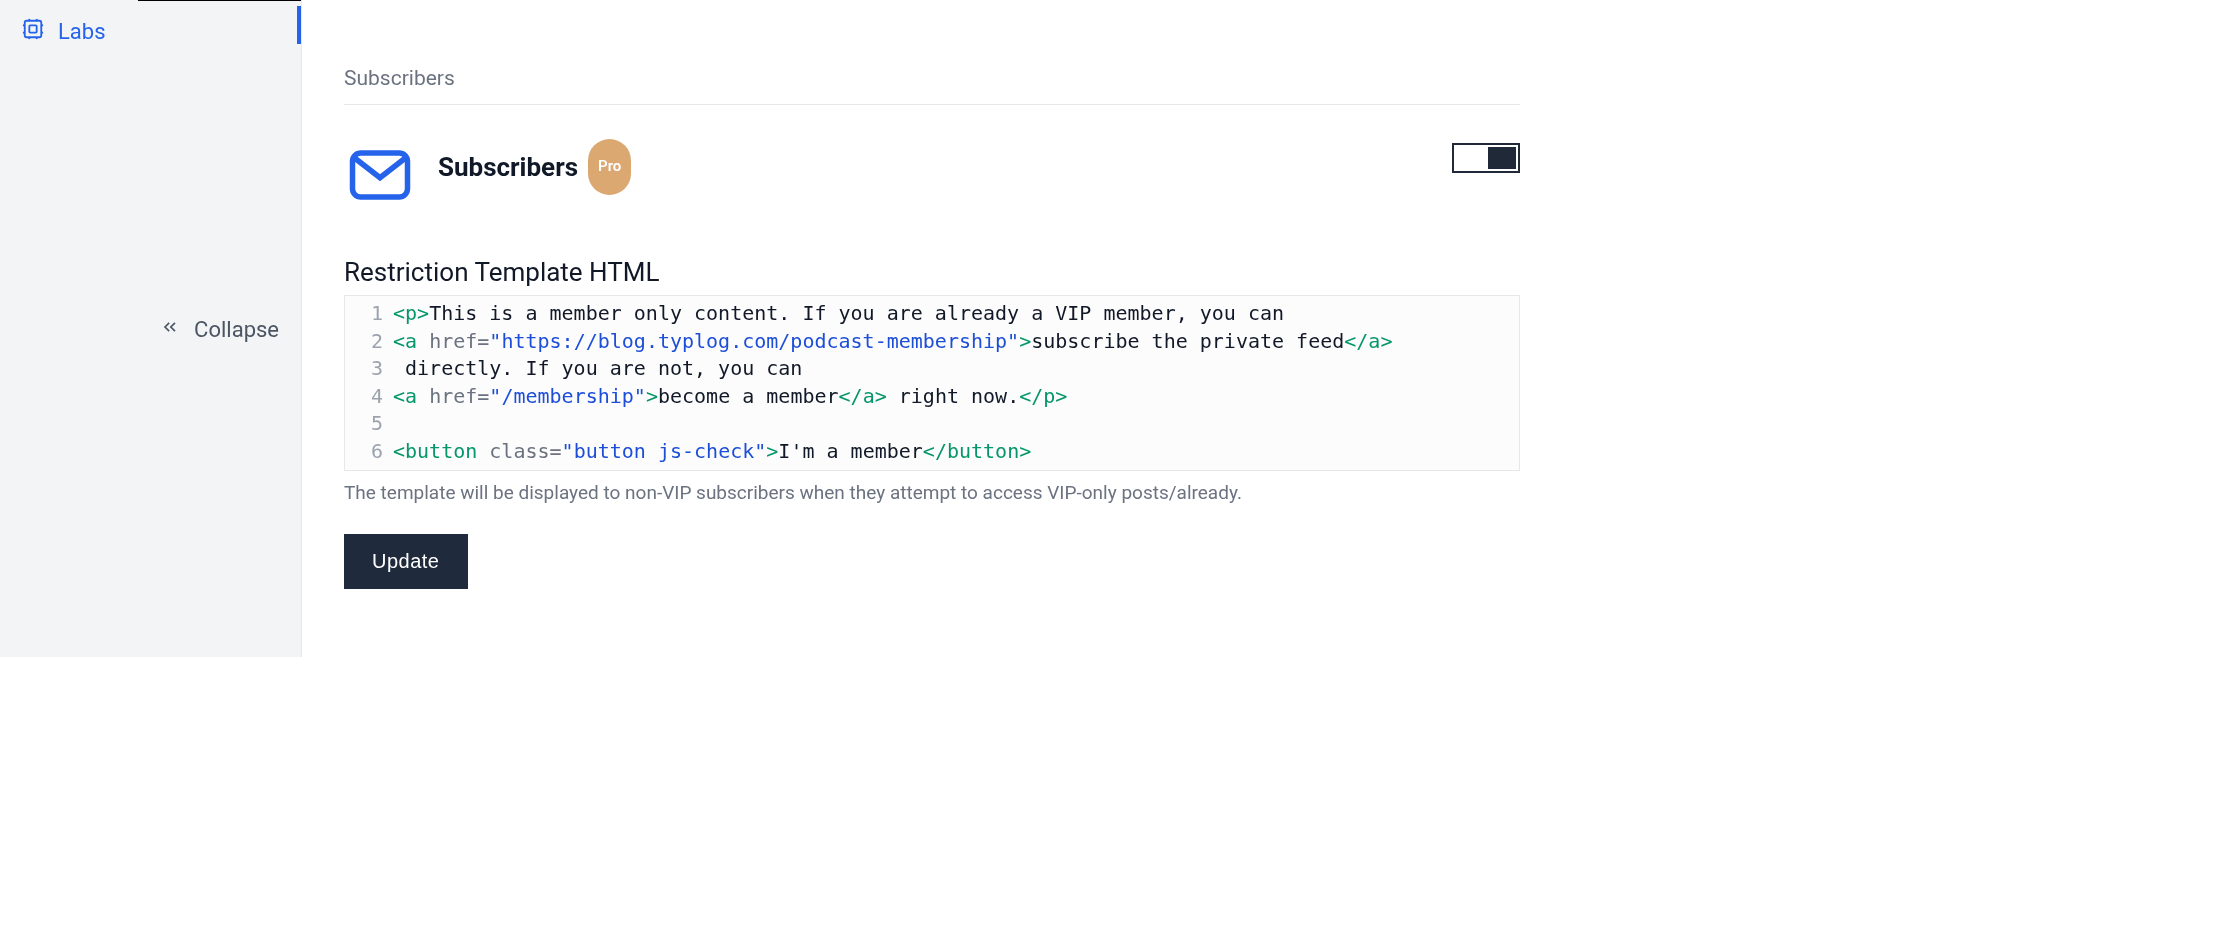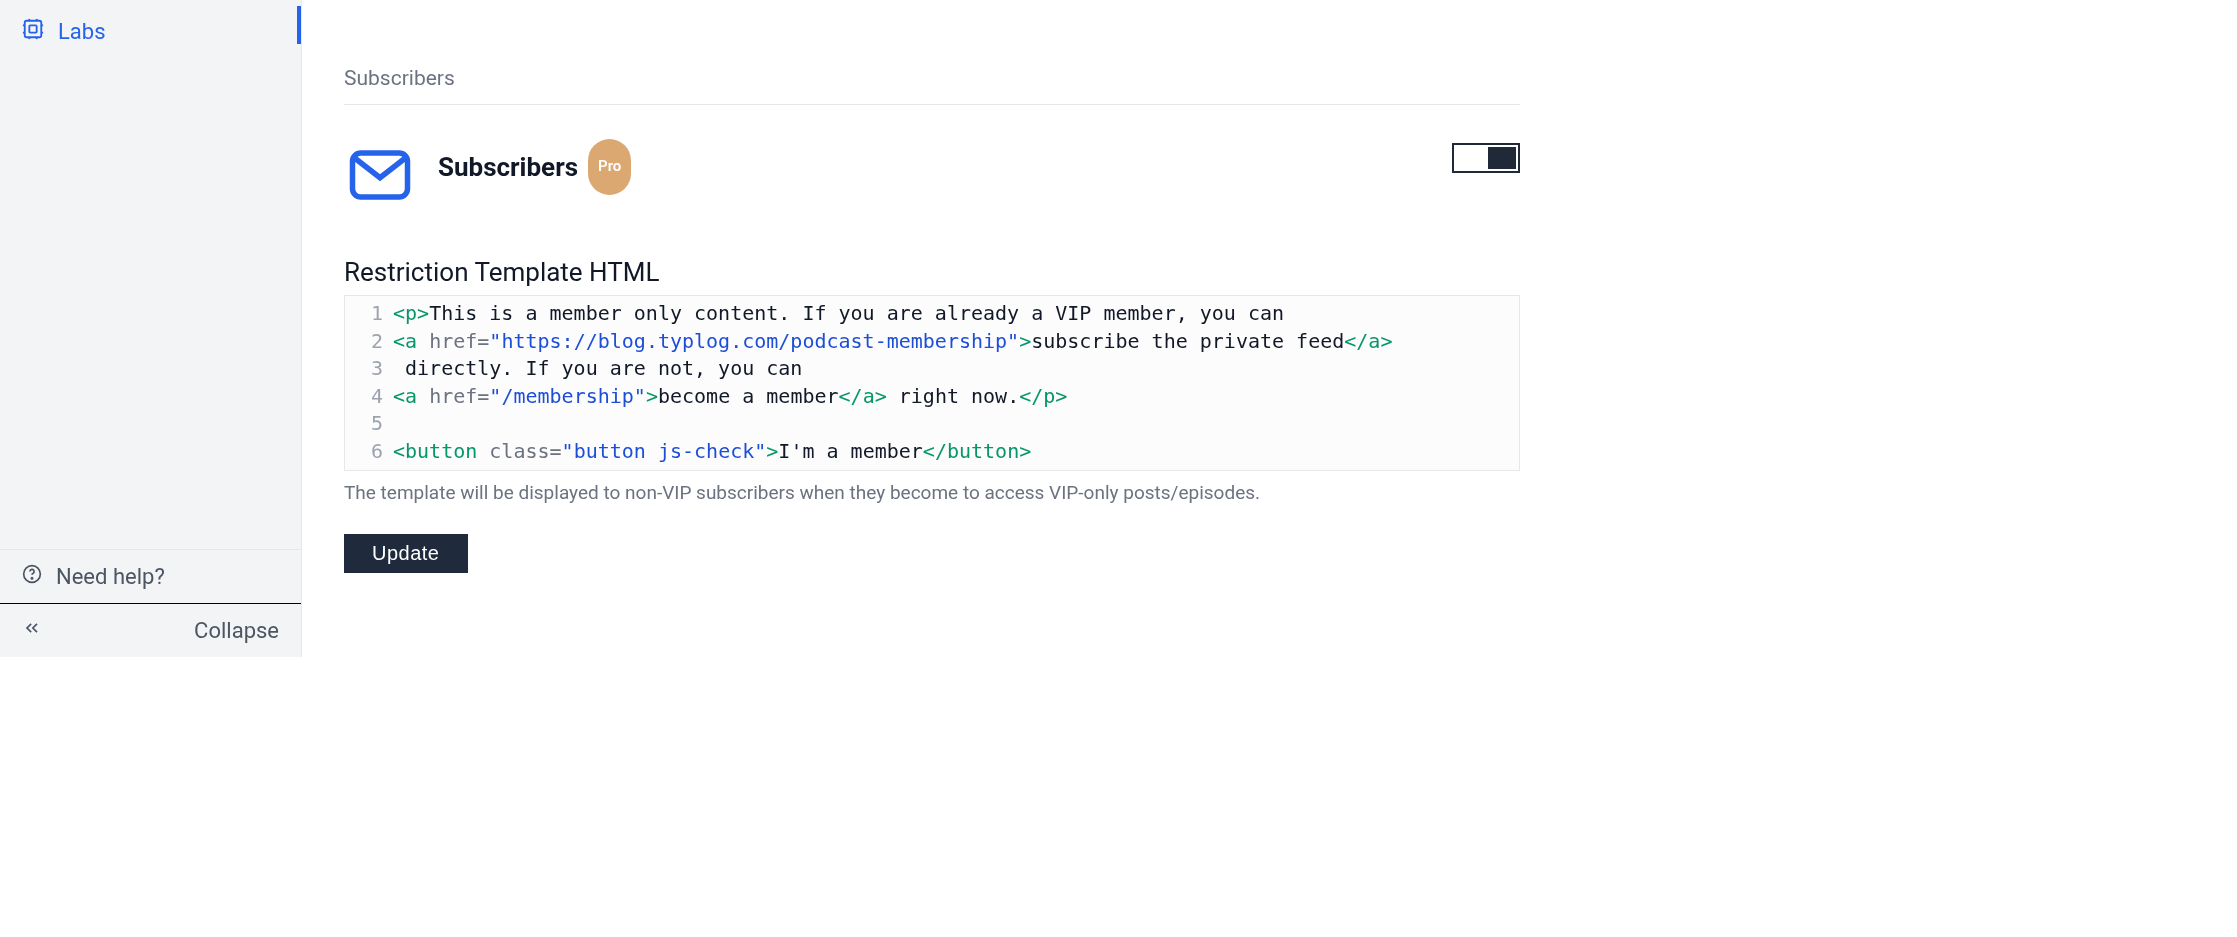--- a/index.html
+++ b/index.html
@@ -11,21 +11,21 @@
   }
   .layout {
     display: flex;
     min-height: 657px;
   }
   .sidebar {
     width: 302px;
     background: #f3f4f6;
     border-right: 1px solid #e5e7eb;
     display: flex;
-    flex-direction: column;
+    flex-direction: row;
     position: relative;
   }
   .sidebar-active-indicator {
     position: absolute;
     right: 0;
     top: 6px;
     width: 4px;
     height: 38px;
     background: #2563eb;
   }
@@ -159,21 +159,21 @@
   .plain { color: #111827; margin-top: 16px; }
   .help-text {
     color: #6b7280;
     font-size: 19px;
     margin-bottom: 30px;
   }
   .btn-primary {
     background: #1f2a3d;
     color: #fff;
     border: none;
-    padding: 8px 28px;
+    padding: 16px 28px;
     font-size: 20px;
     letter-spacing: 0.5px;
     cursor: pointer;
   }
 </style>
 </head>
 <body>
 
 <div class="layout">
   <aside class="sidebar">
@@ -190,30 +190,20 @@
             <line x1="16" y1="21" x2="16" y2="23"></line>
             <line x1="1" y1="8" x2="3" y2="8"></line>
             <line x1="1" y1="16" x2="3" y2="16"></line>
             <line x1="21" y1="8" x2="23" y2="8"></line>
             <line x1="21" y1="16" x2="23" y2="16"></line>
           </svg>
         </span>
         <span>Labs</span>
       </div>
     </div>
-    <div class="sidebar-footer-item">
-      <span>
-        <svg viewBox="0 0 24 24" fill="none" stroke="#4b5563" stroke-width="2">
-          <circle cx="12" cy="12" r="10"></circle>
-          <path d="M9.5 9a2.5 2.5 0 1 1 3.5 2.3c-.8.4-1 1-1 1.7"></path>
-          <circle cx="12" cy="17" r="0.8" fill="#4b5563"></circle>
-        </svg>
-      </span>
-      <span>Need help?</span>
-    </div>
     <div class="sidebar-footer-item last">
       <span>
         <svg viewBox="0 0 24 24" fill="none" stroke="#4b5563" stroke-width="2">
           <polyline points="11 17 6 12 11 7"></polyline>
           <polyline points="18 17 13 12 18 7"></polyline>
         </svg>
       </span>
       <span>Collapse</span>
     </div>
   </aside>
@@ -248,17 +238,17 @@
           <div>1</div>
           <div>2</div>
           <div>3</div>
           <div>4</div>
           <div>5</div>
           <div>6</div>
         </div>
       <div class="code-body" id="code-body"><div class="code-line"><span class="tag">&lt;p&gt;</span><span class="plain">This is a member only content. If you are already a VIP member, you can</span></div><div class="code-line"><span class="tag">&lt;a </span><span class="attr-name">href</span><span class="attr-eq">=</span><span class="attr-value">"https://blog.typlog.com/podcast-membership"</span><span class="tag">&gt;</span><span class="plain">subscribe the private feed</span><span class="tag">&lt;/a&gt;</span></div><div class="code-line"><span class="plain"> directly. If you are not, you can</span></div><div class="code-line"><span class="tag">&lt;a </span><span class="attr-name">href</span><span class="attr-eq">=</span><span class="attr-value">"/membership"</span><span class="tag">&gt;</span><span class="plain">become a member</span><span class="tag">&lt;/a&gt;</span><span class="plain"> right now.</span><span class="tag">&lt;/p&gt;</span></div><div class="code-line">&nbsp;</div><div class="code-line"><span class="tag">&lt;button </span><span class="attr-name">class</span><span class="attr-eq">=</span><span class="attr-value">"button js-check"</span><span class="tag">&gt;</span><span class="plain">I'm a member</span><span class="tag">&lt;/button&gt;</span></div></div>
     </div>
 
-    <div class="help-text">The template will be displayed to non-VIP subscribers when they become to access VIP-only posts/episodes.</div>
+    <div class="help-text">The template will be displayed to non-VIP subscribers when they attempt to access VIP-only posts/already.</div>
 
     <button class="btn-primary">Update</button>
   </main>
 </div>
 
 </body></html>

